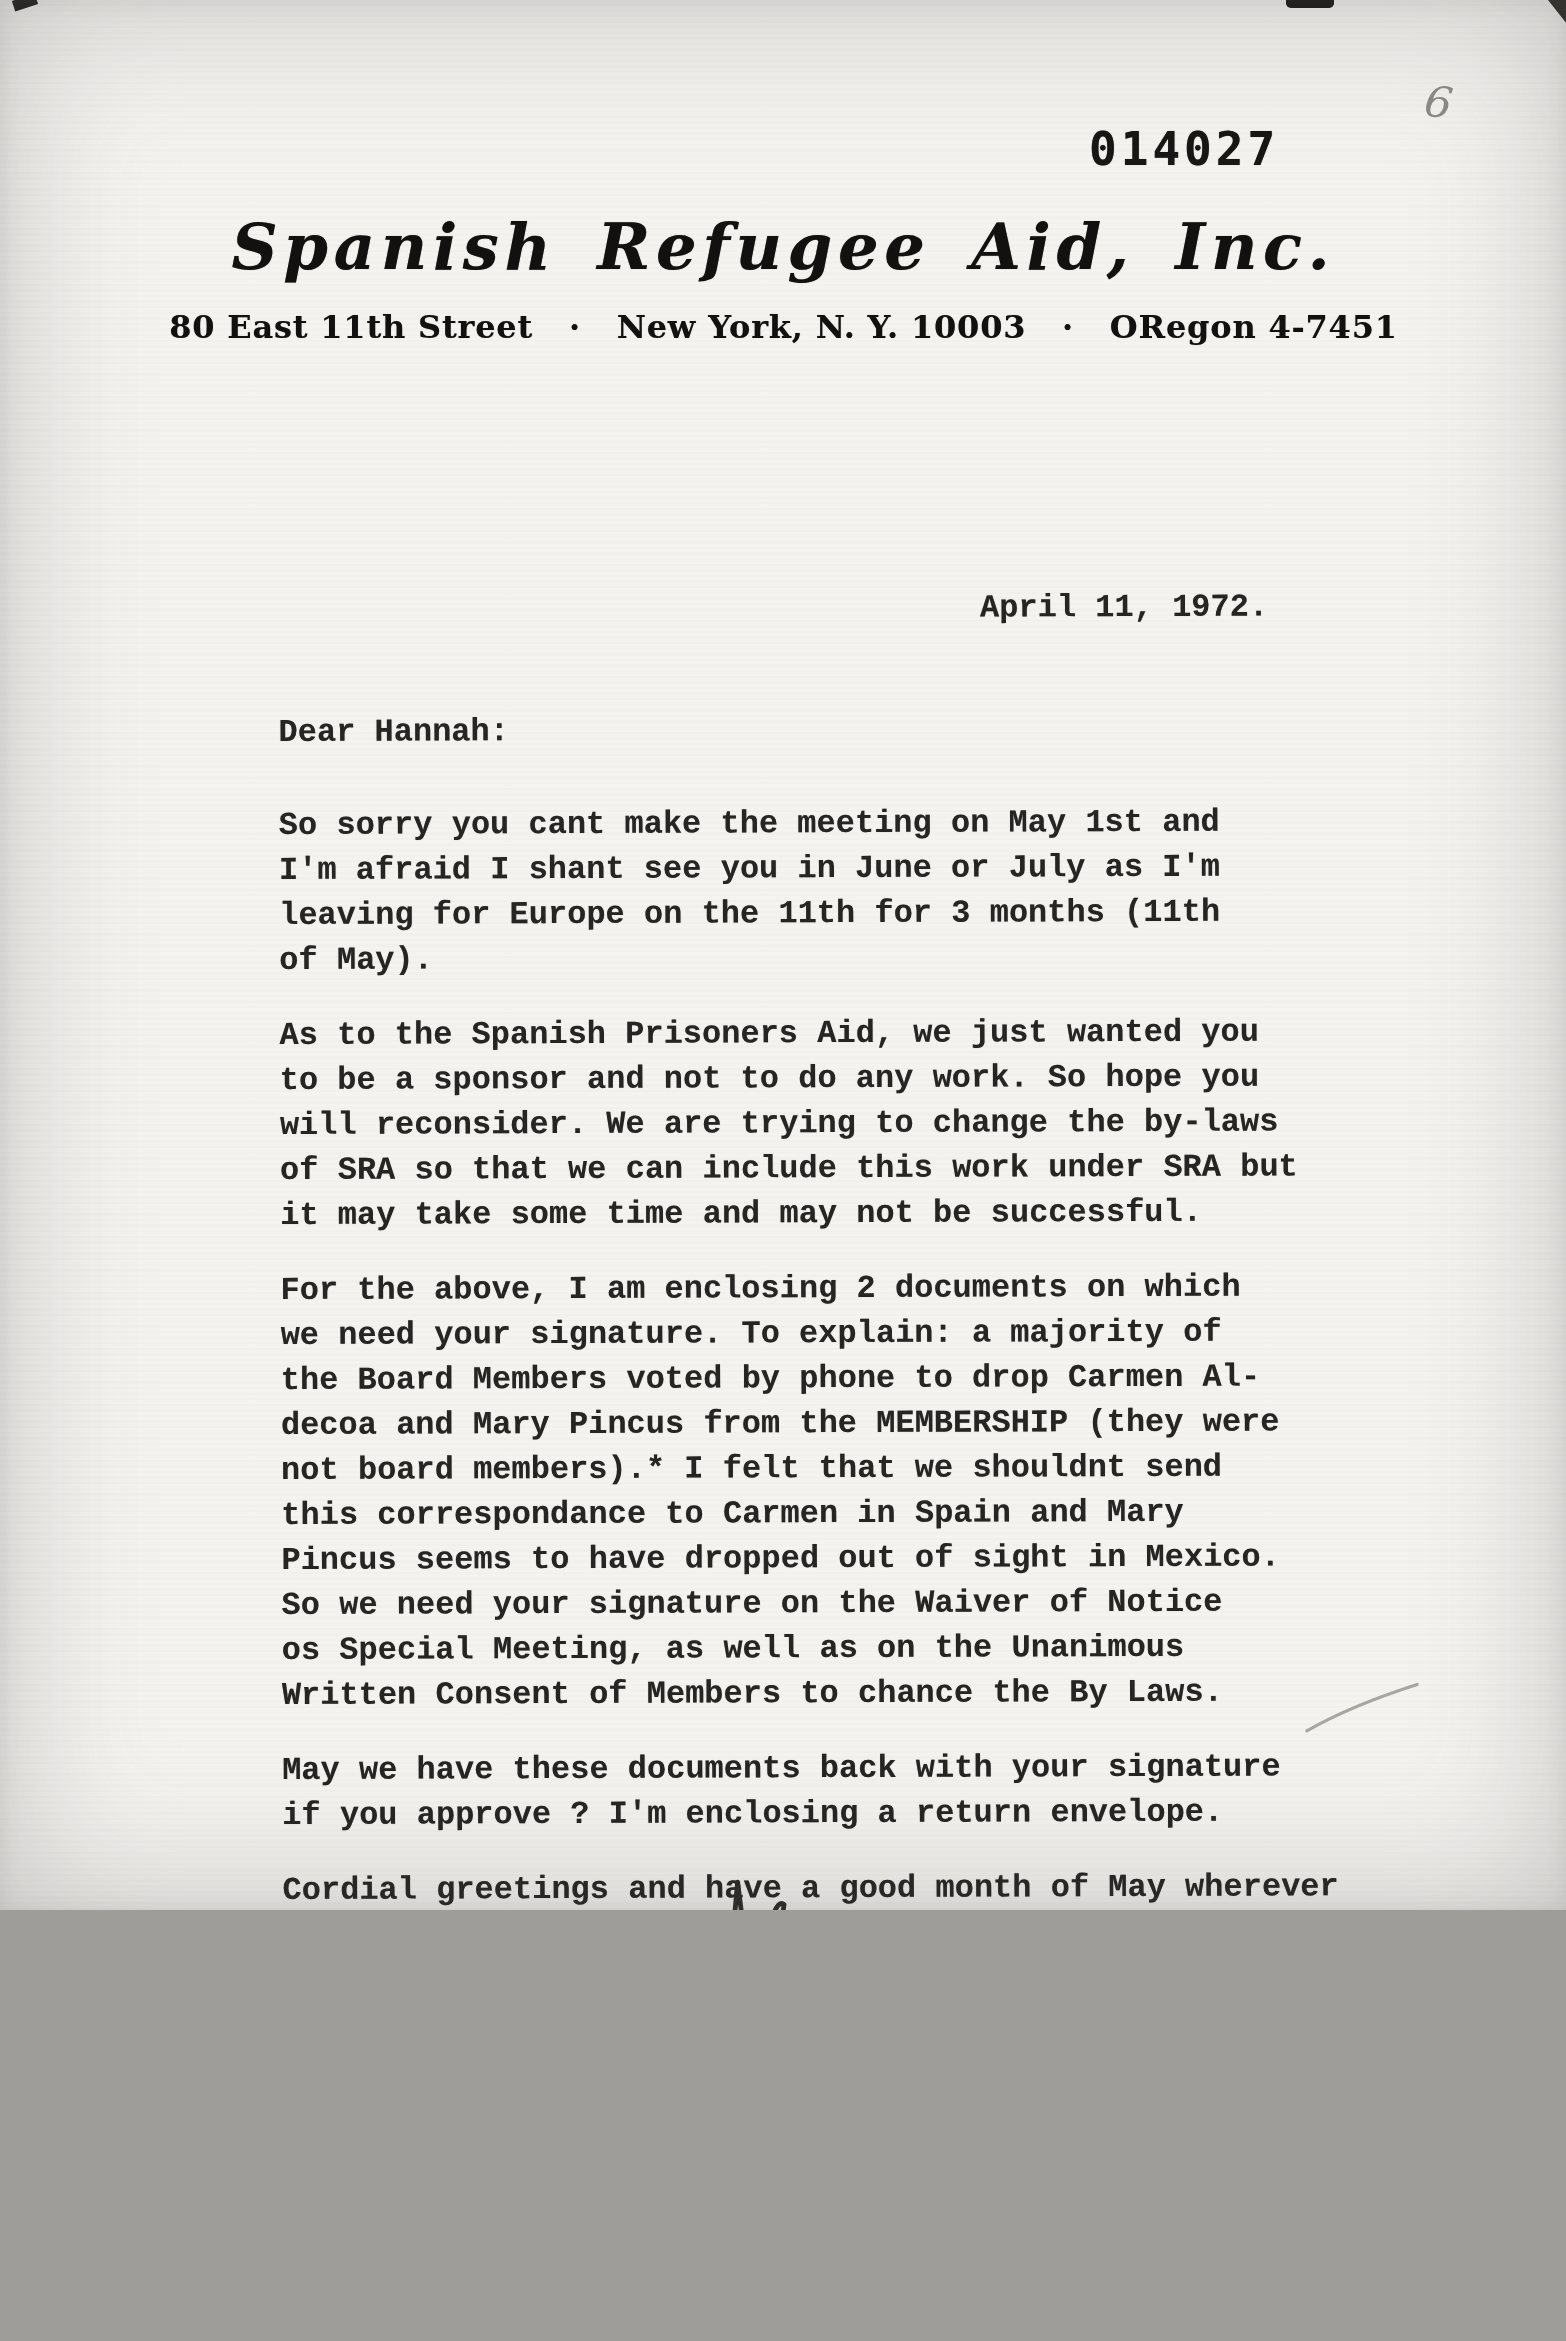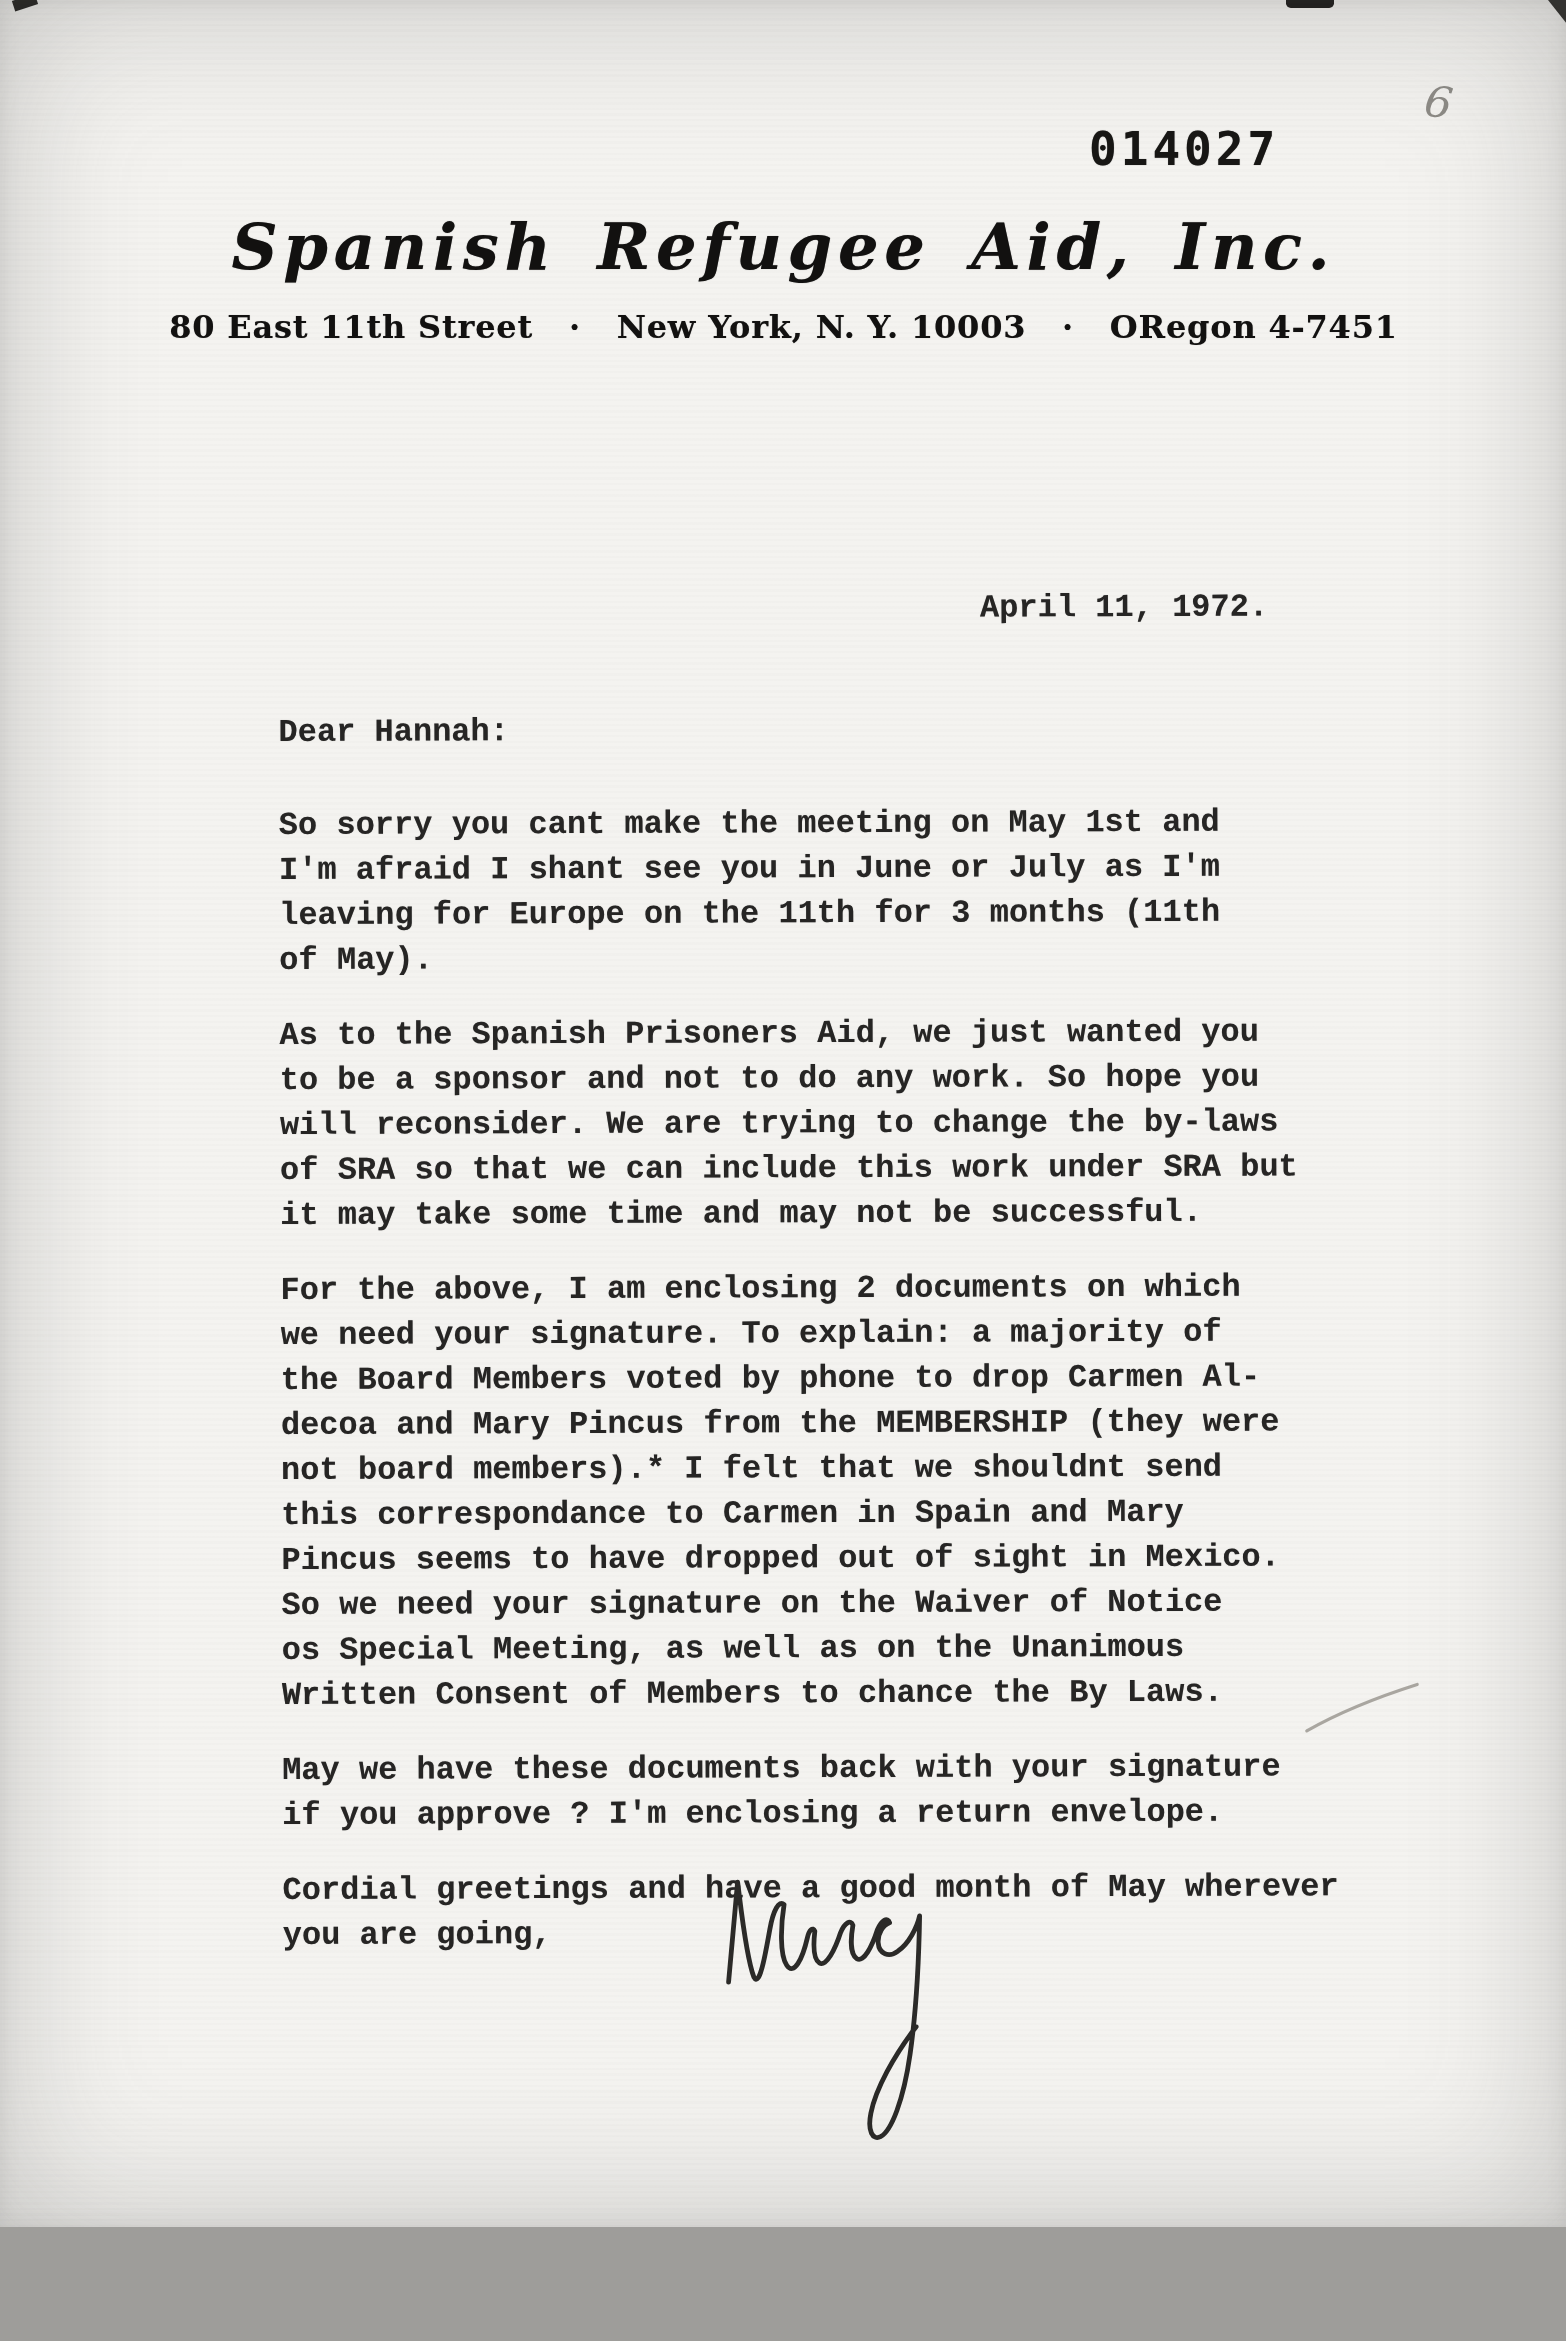--- a/index.html
+++ b/index.html
@@ -1,18 +1,18 @@
 <!DOCTYPE html>
 <html style="font-size:12.8px"><head>
 <meta charset="utf-8">
 <style>
   html,body{margin:0;padding:0;background:#9e9d9a;}
   .paper{
     position:relative;
-    width:1567px;height:2227px;
+    width:1567px;height:1910px;
     background:#f4f3f0;
     background-image:repeating-linear-gradient(0deg, rgba(0,0,0,0.012) 0 2.4px, transparent 2.4px 5.6px);
     overflow:hidden;
     font-family:"Liberation Mono","DejaVu Sans Mono",monospace;
   }
   .paper::after{
     content:"";position:absolute;inset:0;pointer-events:none;
     box-shadow:inset 0 0 152px rgba(70,70,70,.28), inset 0 0 21px rgba(90,90,90,.12);
   }
   

